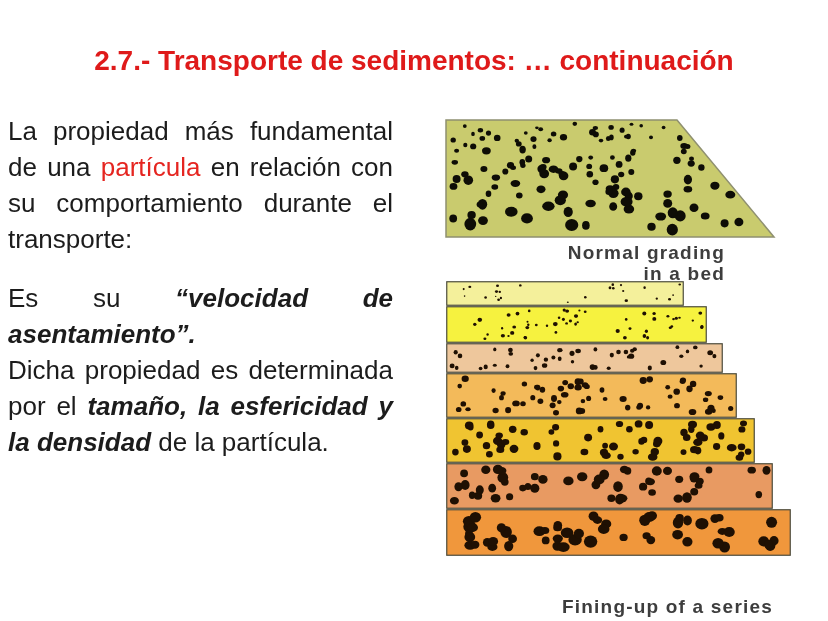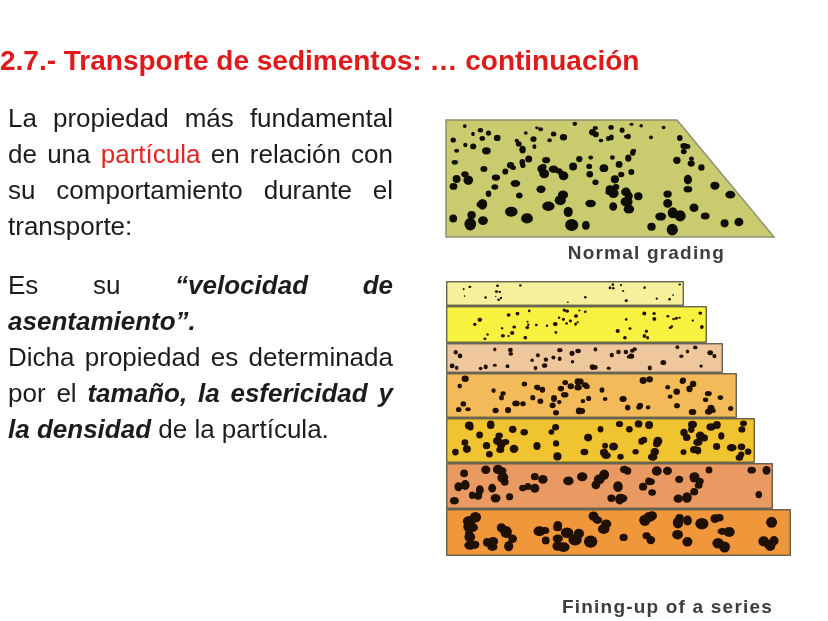--- a/index.html
+++ b/index.html
@@ -7,25 +7,25 @@
     --accent-red:#e52520;
     --body-text:#1c1c1c;
     --caption-text:#3d3d3d;
   }
   html,body{margin:0;padding:0}
   body{
     width:828px;height:621px;position:relative;background:#ffffff;
     font-family:"Liberation Sans", sans-serif;overflow:hidden;
   }
   .title{
-    position:absolute;top:26px;left:0;width:828px;text-align:left;
+    position:absolute;top:26px;left:0;width:828px;text-align:center;
     font-size:28px;font-weight:bold;color:var(--title-red);
   }
   .text-col{
-    position:absolute;left:8px;top:100px;width:385px;
+    position:absolute;left:8px;top:113px;width:385px;
     font-size:26px;line-height:36px;color:var(--body-text);
     text-align:justify;text-justify:inter-word;
   }
   .text-col p{margin:0}
   .text-col p:nth-child(2){margin-top:23px}
   .text-col p:nth-child(3){}
   .text-col p:nth-child(4){margin-top:34px}
   .text-col .red{color:var(--accent-red)}
   .text-col .bi{font-weight:bold;font-style:italic}
   .fig-svg{position:absolute;display:block}
@@ -176,20 +176,21 @@
     <ellipse cx="16.6" cy="65.0" rx="4.0" ry="3.9" fill="#0e0d06"></ellipse>
     <ellipse cx="198.3" cy="82.2" rx="4.2" ry="4.0" fill="#0e0d06"></ellipse>
     <ellipse cx="232.1" cy="99.6" rx="3.9" ry="3.4" fill="#0e0d06"></ellipse>
     <ellipse cx="54.8" cy="73.0" rx="3.4" ry="2.8" fill="#0e0d06"></ellipse>
     <ellipse cx="65.3" cy="57.5" rx="3.0" ry="3.1" fill="#0e0d06"></ellipse>
     <ellipse cx="254.0" cy="93.8" rx="4.5" ry="4.3" fill="#0e0d06"></ellipse>
   </svg>
 
 <div id="cap1" class="figure-caption">
   <div>Normal grading</div>
+  <div>in a bed</div>
 </div>
 
 <svg id="fig2" class="fig-svg" width="346" height="276" viewBox="0 0 346 276">
     <rect x="0.75" y="0.75" width="236.5" height="23.5" fill="#f4f09b" stroke="#4c4c3c" stroke-width="1.2"></rect>
     <ellipse cx="18.6" cy="15.1" rx="0.8" ry="0.8" fill="#1f1003"></ellipse>
     <ellipse cx="121.8" cy="21.3" rx="1.0" ry="0.8" fill="#1f1003"></ellipse>
     <ellipse cx="51.5" cy="4.8" rx="1.5" ry="1.3" fill="#1f1003"></ellipse>
     <ellipse cx="175.0" cy="4.1" rx="1.1" ry="1.1" fill="#1f1003"></ellipse>
     <ellipse cx="52.6" cy="18.8" rx="1.4" ry="1.3" fill="#1f1003"></ellipse>
     <ellipse cx="39.6" cy="16.5" rx="1.3" ry="1.3" fill="#1f1003"></ellipse>

